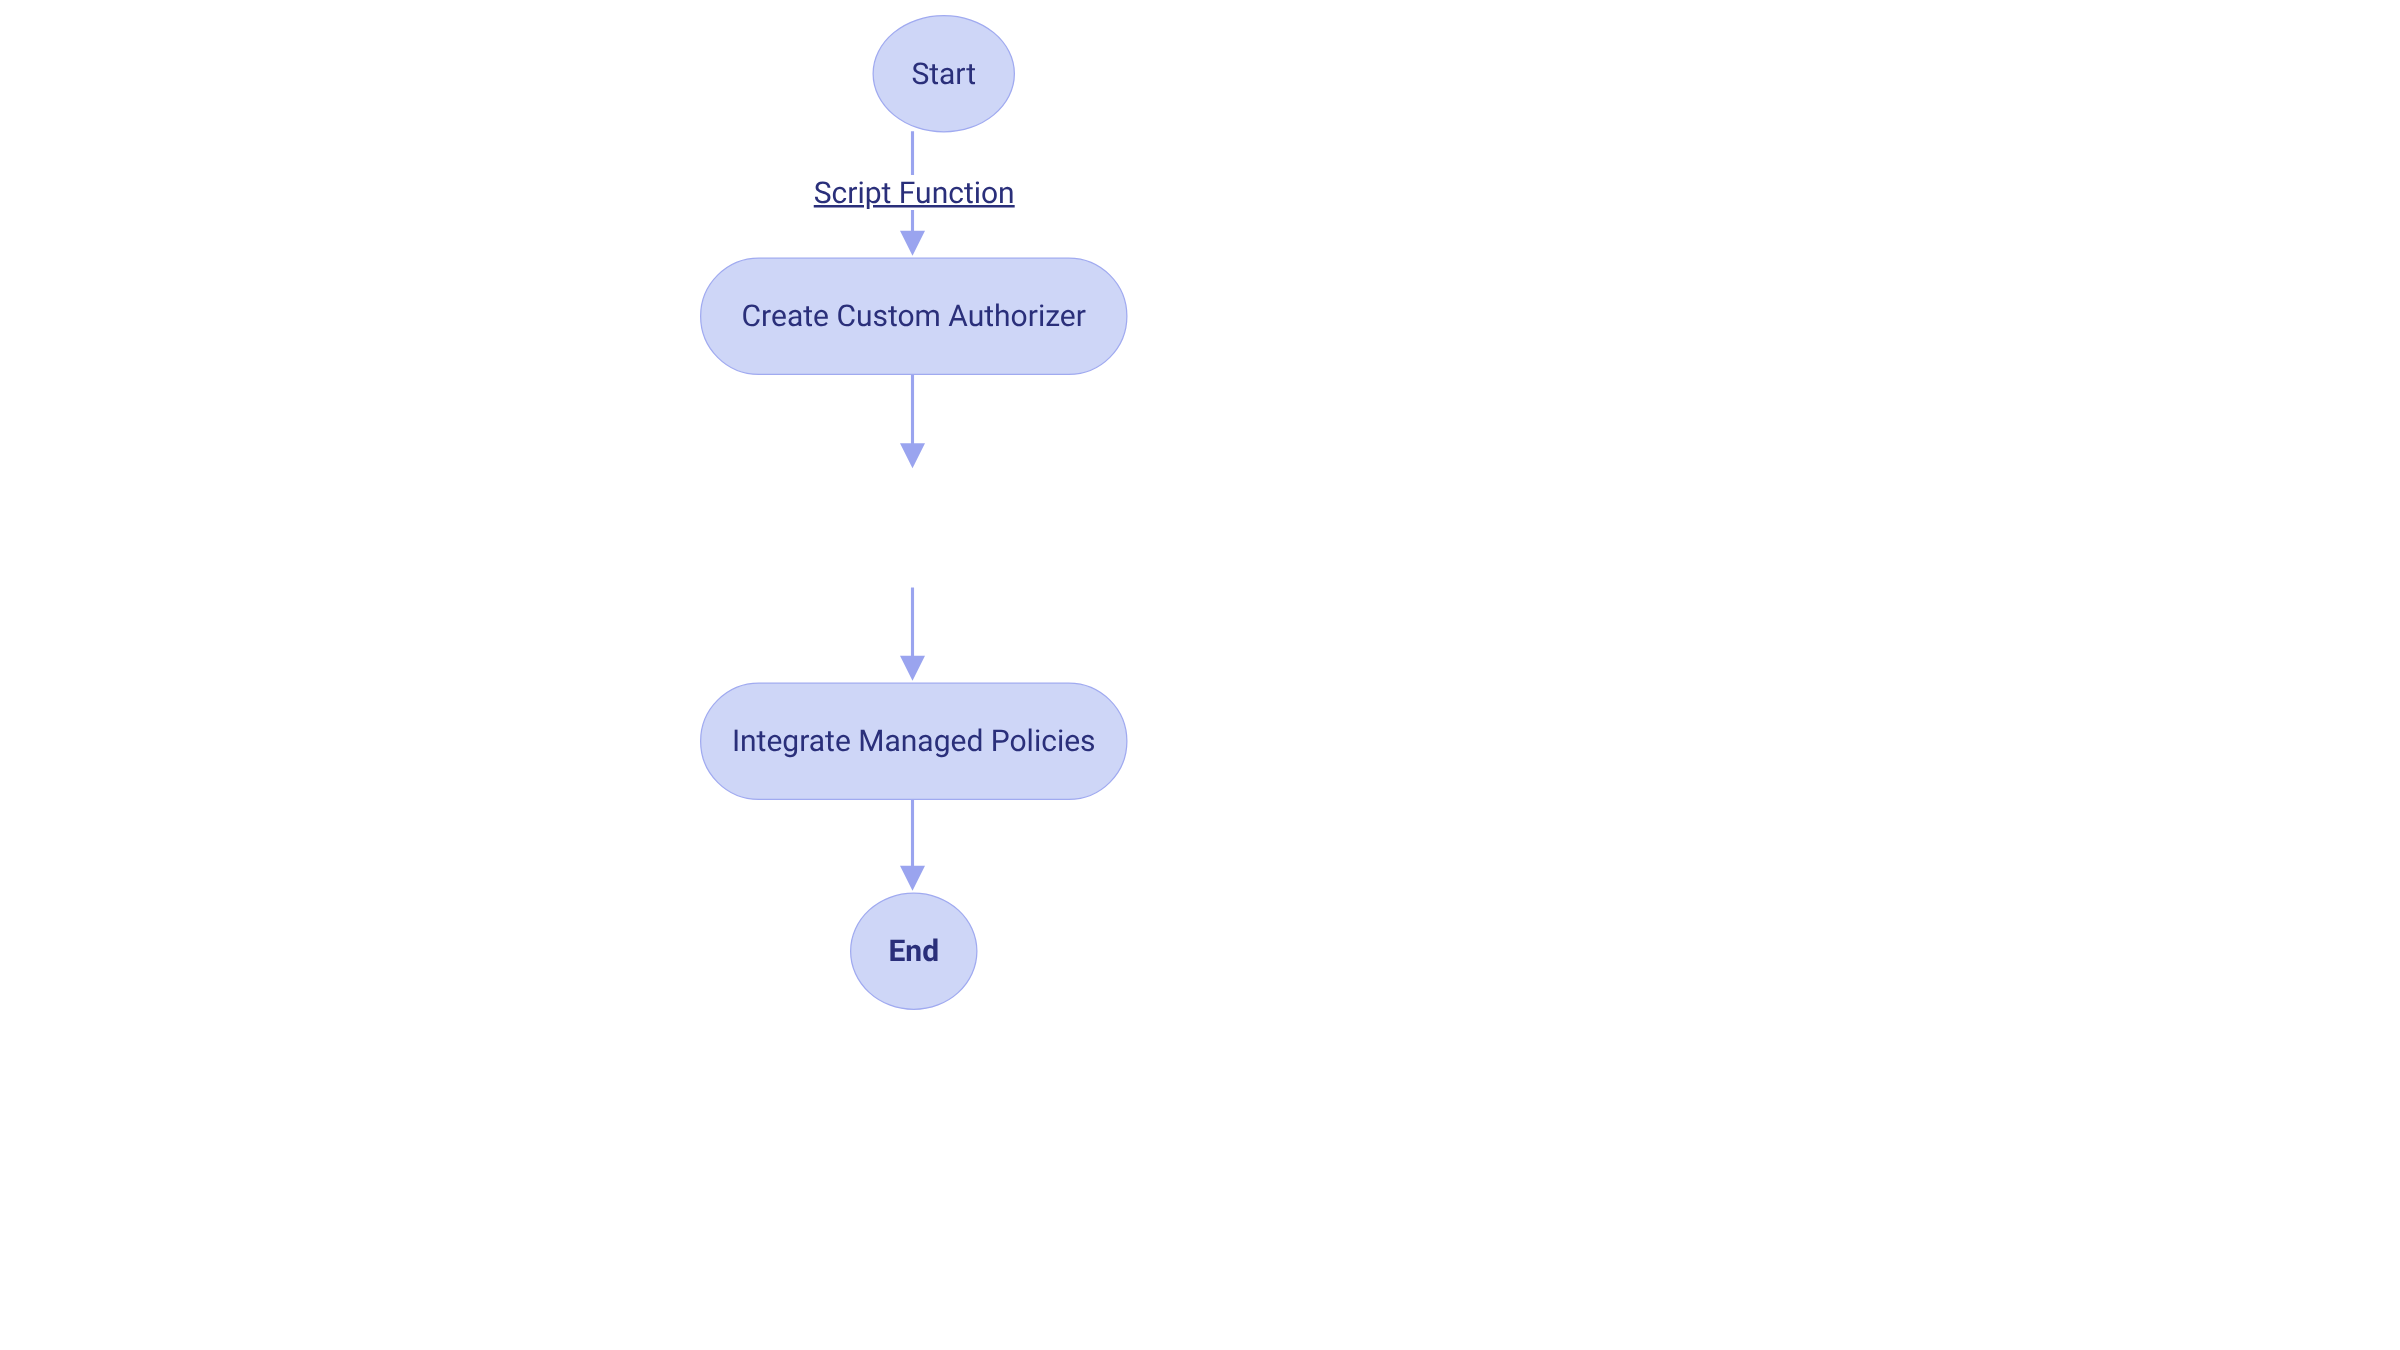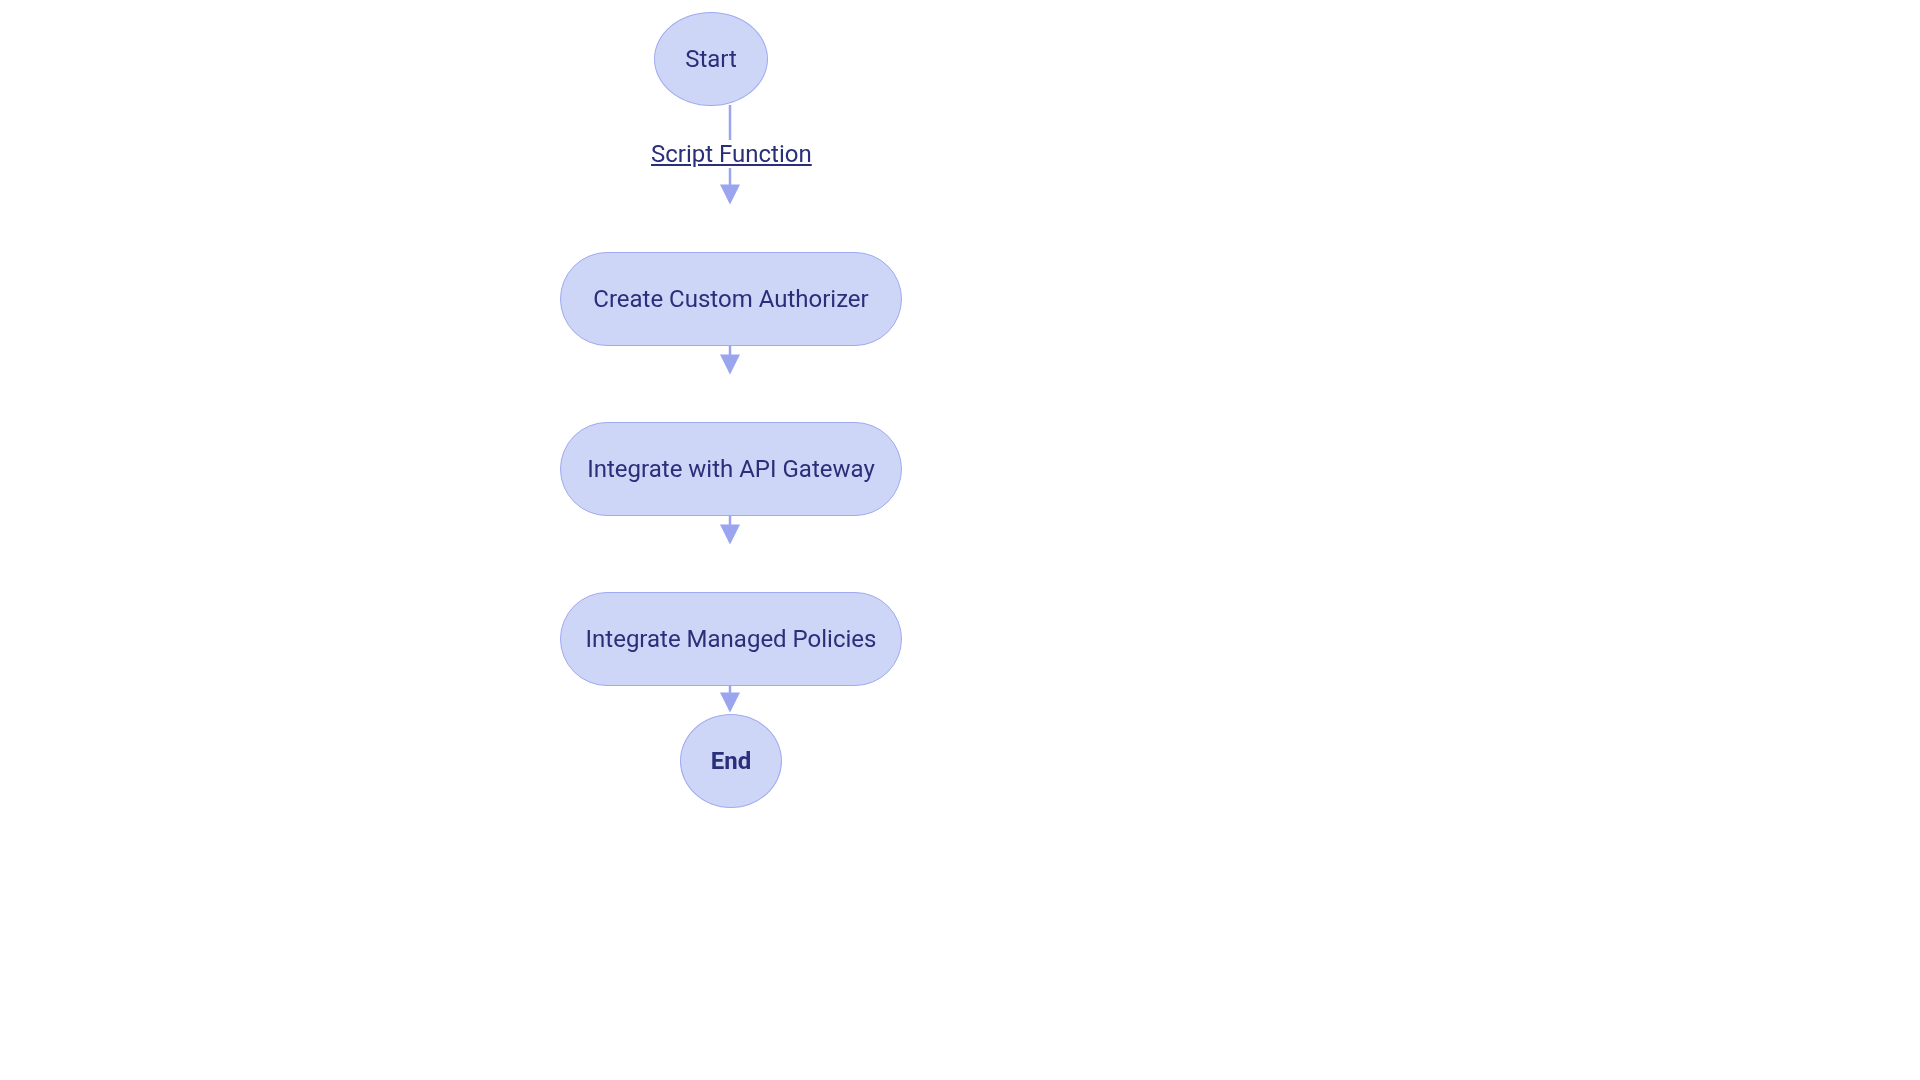--- a/index.html
+++ b/index.html
@@ -25,21 +25,20 @@
     justify-content: center;
     font-size: 24px;
     box-sizing: border-box;
     text-align: center;
   }
   .ellipse {
     border-radius: 50%;
   }
   .pill {
     border-radius: 48px;
-    margin-top: 46px;
   }
   svg.connectors {
     position: absolute;
     left: 0;
     top: 0;
     width: 1920px;
     height: 1080px;
     pointer-events: none;
   }
   .edge-label {
@@ -67,31 +66,28 @@
 
     <line x1="730" y1="300" x2="730" y2="372" stroke="#9aa4ef" stroke-width="2.5" marker-end="url(#arrowhead)"></line>
 
     <line x1="730" y1="470" x2="730" y2="542" stroke="#9aa4ef" stroke-width="2.5" marker-end="url(#arrowhead)"></line>
 
     <line x1="730" y1="640" x2="730" y2="710" stroke="#9aa4ef" stroke-width="2.5" marker-end="url(#arrowhead)"></line>
   </svg>
 
   <div class="edge-label" style="left:645px; top:140px;text-decoration:underline;">Script Function</div>
 
-  <div class="node ellipse" style="left:654px; top:12px; width:114px; height:94px;">
+  <div class="node ellipse" style="left:698px; top:12px; width:114px; height:94px;">
     <span>Start</span>
   </div>
 
   <div class="node pill" style="left:560px; top:206px; width:342px; height:94px;">
     <span>Create Custom Authorizer</span>
   </div>
 
-  <div class="node pill" style="left:560px; top:376px; width:342px; height:94px;">
-    <span>Integrate with API Gateway</span>
-  </div>
 
   <div class="node pill" style="left:560px; top:546px; width:342px; height:94px;">
     <span>Integrate Managed Policies</span>
   </div>
 
   <div class="node ellipse" style="left:680px; top:714px; width:102px; height:94px;font-weight:bold;">
     <span>End</span>
   </div>
 
 </div>

